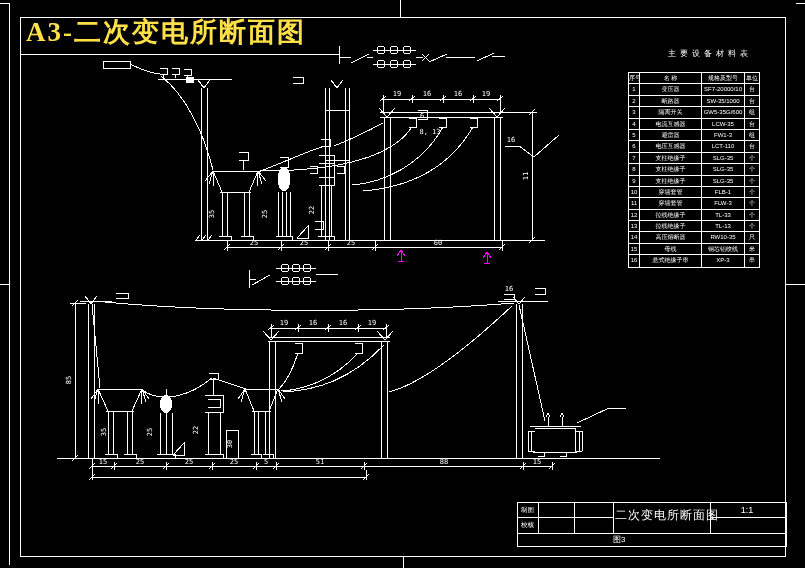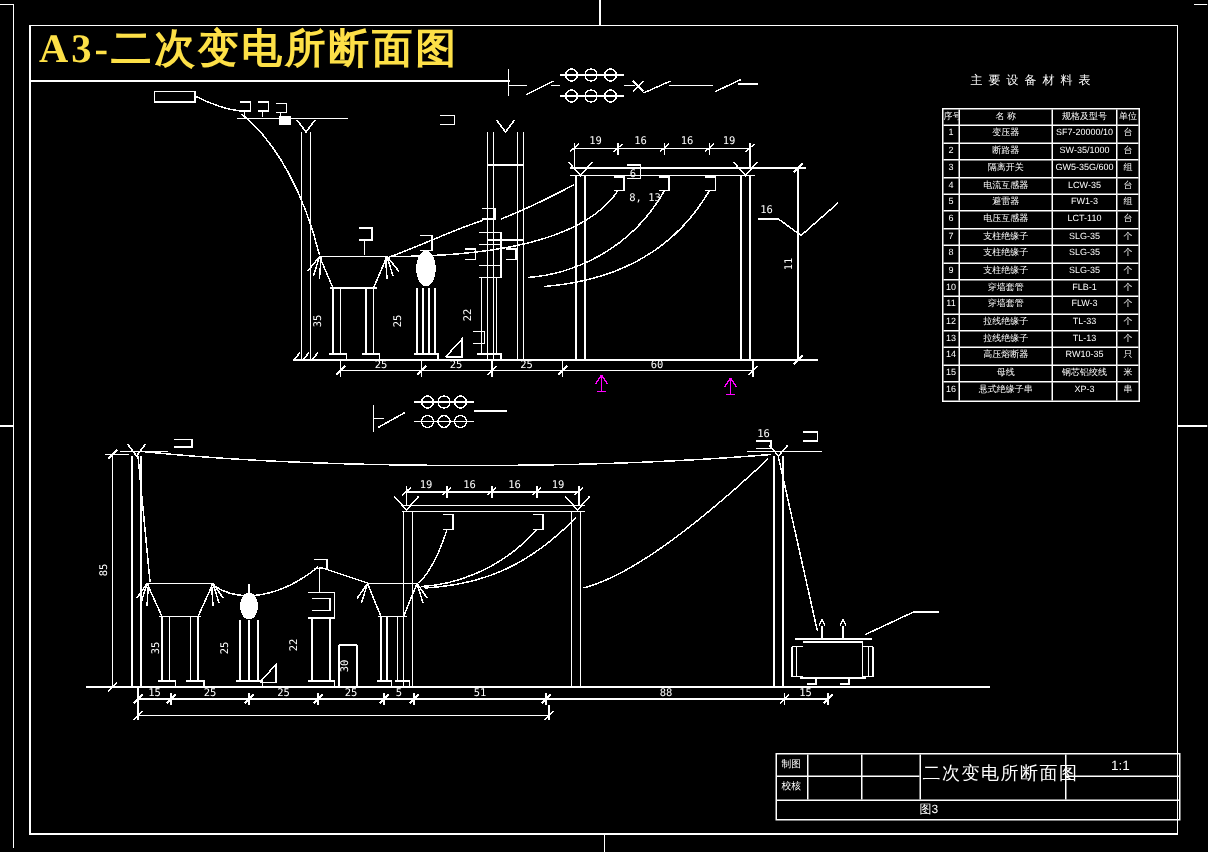--- a/index.html
+++ b/index.html
@@ -6,21 +6,21 @@
   .page{position:relative;width:805px;height:568px;background:#000;overflow:hidden;
         font-family:"Liberation Sans",sans-serif;color:#fff;}
   svg{position:absolute;left:0;top:0;}
   svg path, svg line{stroke:#fff;stroke-width:1;fill:none;}
   svg circle{stroke:#fff;stroke-width:1;fill:none;}
   svg text{fill:#fff;font-family:"DejaVu Sans Mono",monospace;font-size:7px;}
   .pg-title{position:absolute;left:26px;top:14px;color:#fde047;font-weight:bold;
         font-size:27px;letter-spacing:2px;font-family:"Liberation Serif",serif;white-space:nowrap;}
   .watermark{position:absolute;left:296px;top:263px;font-size:30px;color:#e5e5e5;
         letter-spacing:16px;white-space:nowrap;font-family:"Liberation Serif",serif;}
-  .tbl-title{position:absolute;left:626px;top:48px;width:126px;text-align:center;
+  .tbl-title{position:absolute;left:626px;top:48px;width:126px;text-align:right;
         font-size:8px;letter-spacing:4px;white-space:nowrap;}
   .ptable{position:absolute;left:628px;top:72px;border:1px solid #fff;background:#000;}
   .prow{display:grid;grid-template-columns:11px 62px 43px 14px;height:11.4px;}
   .prow > span{border-right:1px solid #fff;border-bottom:1px solid #fff;overflow:hidden;
         font-size:6px;line-height:11px;text-align:center;white-space:nowrap;}
   .prow > span:last-child{border-right:none;}
   .prow:last-child > span{border-bottom:none;}
   .tb{position:absolute;left:517px;top:502px;width:268px;height:43px;border:1px solid #fff;}
   .tb .vline,.tb .hline{position:absolute;background:#fff;}
   .tb-label{position:absolute;font-size:6.5px;line-height:7px;white-space:nowrap;}

